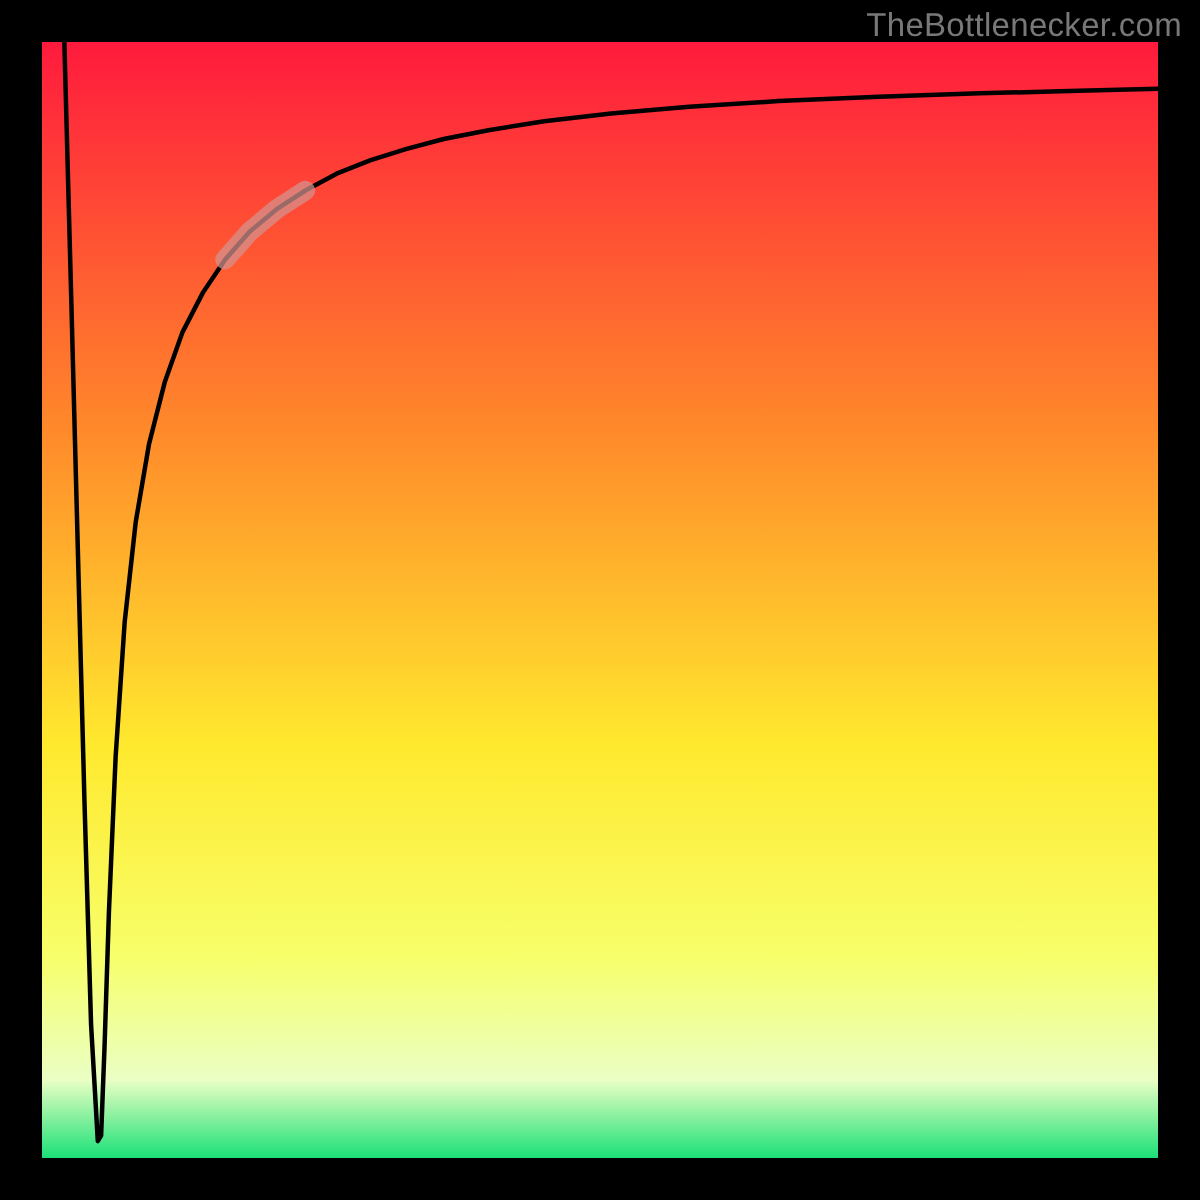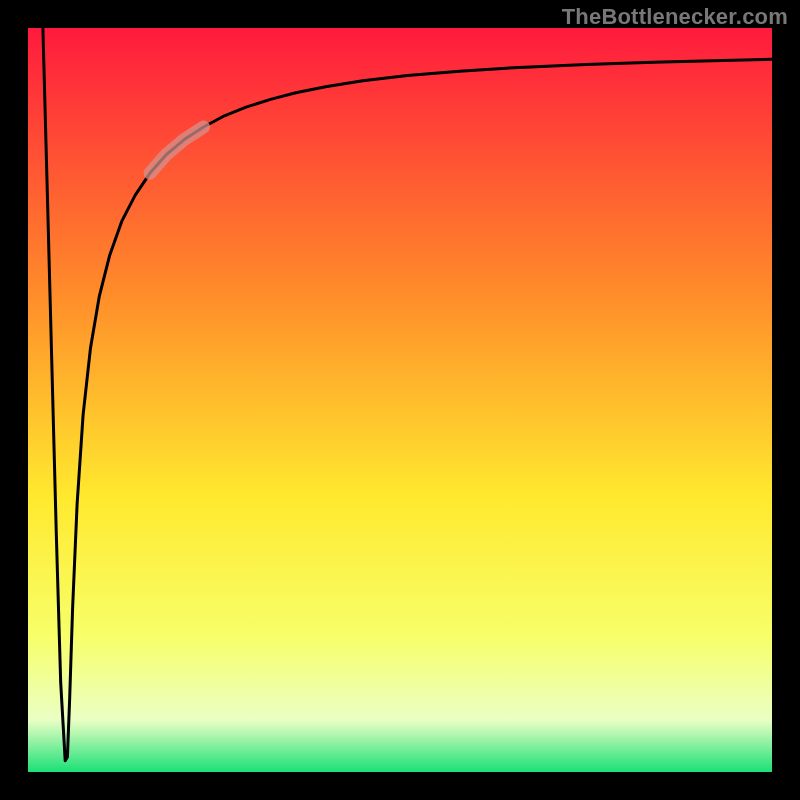--- a/index.html
+++ b/index.html
@@ -23,21 +23,21 @@
     top: 28px;
     width: 744px;
     height: 744px;
   }
   .attribution {
     position: absolute;
     top: 4px;
     right: 12px;
     color: #787878;
     font-size: 22px;
-    font-weight: 700;
+    font-weight: 400;
     letter-spacing: 0.2px;
   }
   svg { display: block; }
 </style>
 </head>
 <body>
 
 <div class="chart-wrap">
   <div class="attribution">TheBottlenecker.com</div>
 

